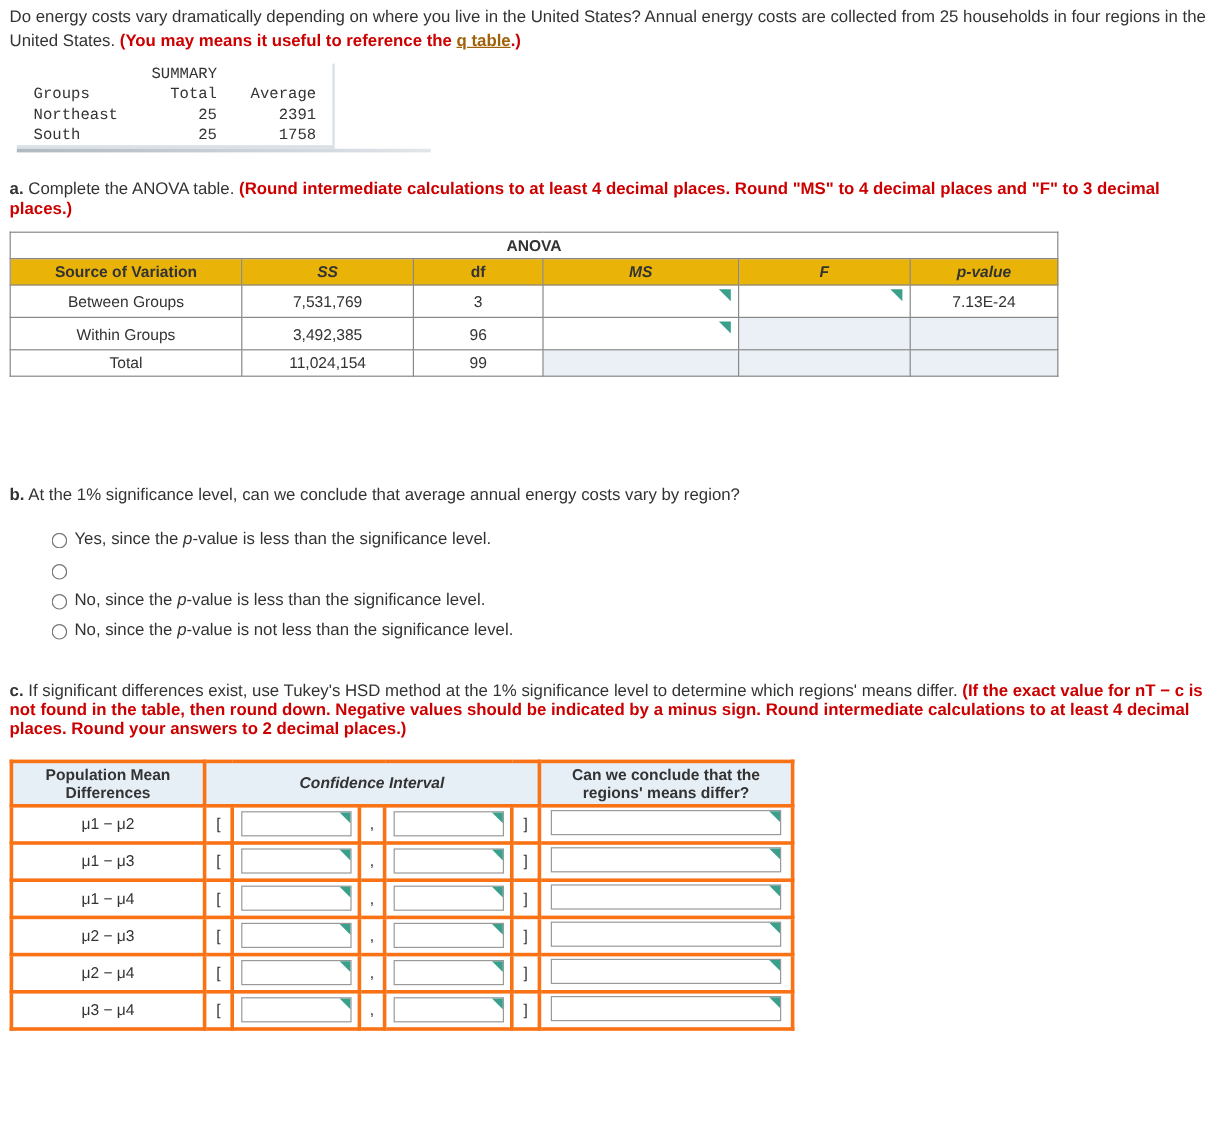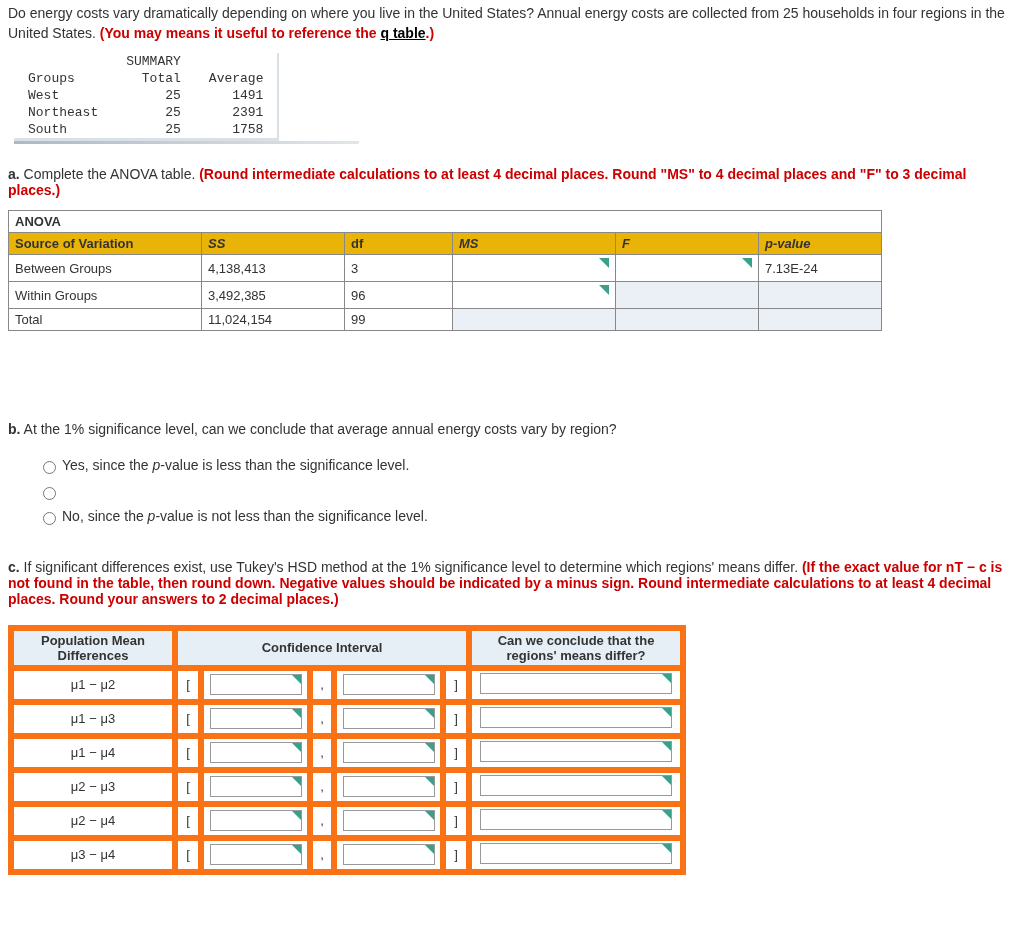--- a/index.html
+++ b/index.html
@@ -7,21 +7,21 @@
     font-size: 14px;
     color: #333;
     margin: 0;
     padding: 4px 8px;
     width: 1024px;
     box-sizing: border-box;
     background: #fff;
   }
   .intro { line-height:1.4; margin-bottom:10px; }
   .red-bold { color:#c00; font-weight:bold; }
-  a.link { color:#000000; text-decoration:underline; }
+  a.link { color:#a16207; text-decoration:underline; }
   .summary-wrap { margin:6px 0 0 6px; }
   .summary-table {
     border-collapse:collapse;
     font-family:"Courier New", monospace;
     font-size:13px;
     background:#fff;
     border-bottom:3px solid #d9e0e6;
     border-right:2px solid #d9e0e6;
   }
   .summary-table td { padding:1px 14px; }
@@ -32,21 +32,21 @@
   .section { margin-top:22px; }
 
   table.anova {
     border-collapse:collapse;
     margin-top:12px;
   }
   table.anova th, table.anova td {
     border:1px solid #888;
     padding:3px 6px;
     font-size:13px;
-    text-align:left;
+    text-align:center;
     vertical-align:middle;
     background:#fff;
   }
   table.anova .header-row td { font-weight:bold; background:#eab308; }
   .input-cell {
     position:relative;
     background:#fff;
     text-align:right;
     min-height:20px;
   }
@@ -61,21 +61,21 @@
 
   .radio-group { margin:16px 0 0 30px; line-height:1.8;}
   .radio-group input { vertical-align:middle; margin-right:6px;}
   .pstyle { font-style:italic; }
 
   table.tukey {
     border-collapse:collapse;
     margin-top:18px;
   }
   table.tukey th, table.tukey td {
-    border:6px solid #f97316;
+    border:3px solid #f97316;
     padding:2px 4px;
     font-size:13px;
     text-align:center;
     vertical-align:middle;
   }
   table.tukey th {
     background:#e6eef6;
     font-weight:bold;
   }
   .ci-box {
@@ -132,25 +132,20 @@
           <td></td>
           <td class="summary-header">SUMMARY</td>
           <td></td>
         </tr>
     <tr>
       <td>Groups</td>
       <td class="num">Total</td>
       <td class="num">Average</td>
     </tr>
     <tr>
-          <td>West</td>
-          <td class="num">25</td>
-          <td class="num">1491</td>
-        </tr>
-    <tr>
           <td>Northeast</td>
           <td class="num">25</td>
           <td class="num">2391</td>
         </tr>
     <tr>
           <td>South</td>
           <td class="num">25</td>
           <td class="num">1758</td>
         </tr>
   </tbody>
@@ -172,21 +167,21 @@
   <tr class="header-row">
     <td class="col-sov">Source of Variation</td>
     <td class="col-ss center"><span style="font-style:italic;">SS</span></td>
     <td class="col-df center">df</td>
     <td class="col-ms center"><span style="font-style:italic;">MS</span></td>
     <td class="col-f center"><span style="font-style:italic;">F</span></td>
     <td class="col-p center"><span style="font-style:italic;">p-value</span></td>
   </tr>
   <tr>
     <td>Between Groups</td>
-    <td class="right">4,138,413</td>
+    <td class="right">7,531,769</td>
     <td class="right">3</td>
     <td>
           <div class="input-cell">
             <div class="flag"></div>
           </div>
         </td>
     <td>
           <div class="input-cell">
             <div class="flag"></div>
           </div>
@@ -217,34 +212,35 @@
   </table>
 
 <div class="section" style="margin-top:90px;">
   <span class="part-label">b.</span>
   <span> At the 1% significance level, can we conclude that average annual energy costs vary by region?</span>
 </div>
 
 <div class="radio-group">
   <div><input type="radio" name="b" style=""><span>Yes, since the <span class="pstyle">p</span>-value is less than the significance level.</span></div>
   <div><input type="radio" name="b" style=""></div>
+  <div><input type="radio" name="b" style=""><span>No, since the <span class="pstyle">p</span>-value is less than the significance level.</span></div>
   <div><input type="radio" name="b" style=""><span>No, since the <span class="pstyle">p</span>-value is not less than the significance level.</span></div>
 </div>
 
 <div class="section" style="margin-top:30px;">
   <span class="part-label">c.</span>
   <span> If significant differences exist, use Tukey's HSD method at the 1% significance level to determine which regions' means differ. </span>
   <span class="red-bold">(If the exact value for nT − c is not found in the table, then round down. Negative values should be indicated by a minus sign. Round intermediate calculations to at least 4 decimal places. Round your answers to 2 decimal places.)</span>
 </div>
 
 <table class="tukey">
   <tbody>
       <tr>
     <th style="width:150px;">Population Mean Differences</th>
-    <th style="width:260px;" colspan="5">Confidence Interval</th>
+    <th style="width:260px;font-style:italic;" colspan="5">Confidence Interval</th>
     <th style="width:200px;">Can we conclude that the regions' means differ?</th>
   </tr>
   <tr>
     <td class="mu">μ1 − μ2</td>
     <td class="bracket" style="width:12px;">[</td>
     <td style="width:95px;"><div class="ci-box"><div class="flag2"></div></div></td>
     <td class="bracket" style="width:10px;">,</td>
     <td style="width:95px;"><div class="ci-box"><div class="flag2"></div></div></td>
     <td class="bracket" style="width:12px;">]</td>
     <td><div class="conc-box"><div class="flag2"></div></div></td>

